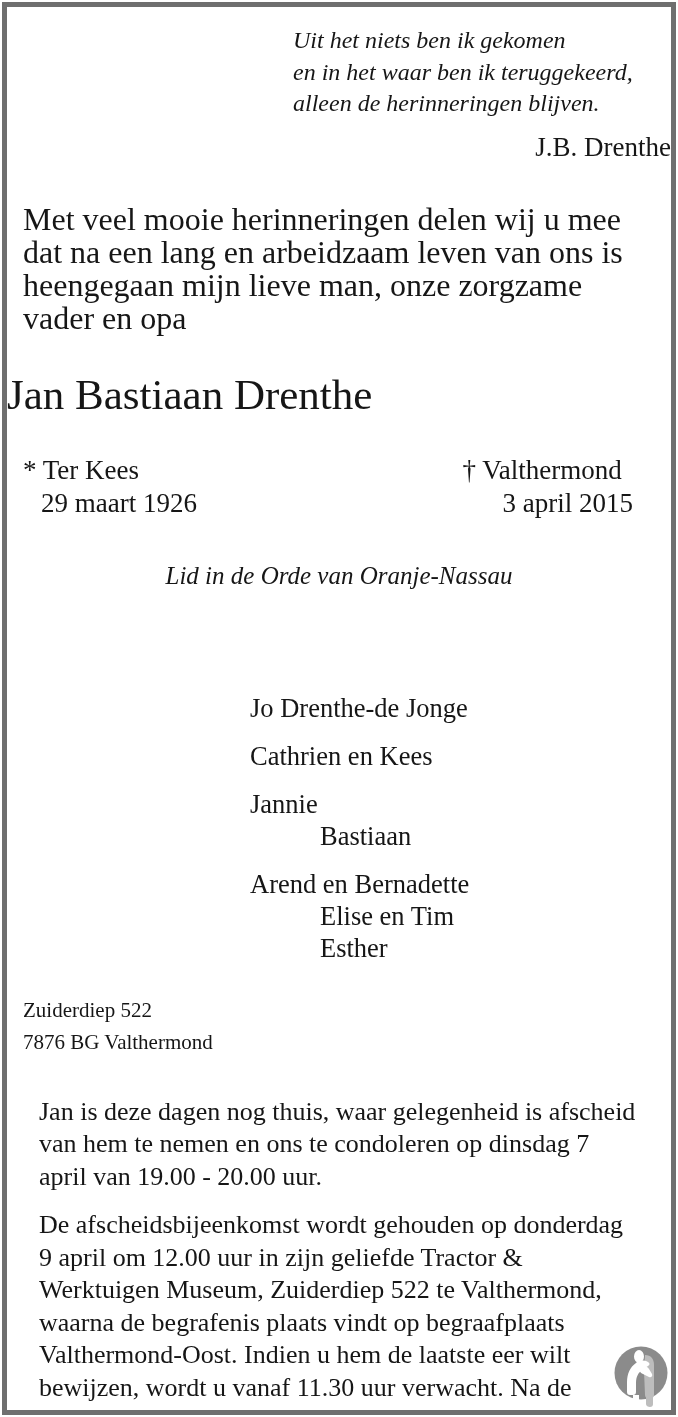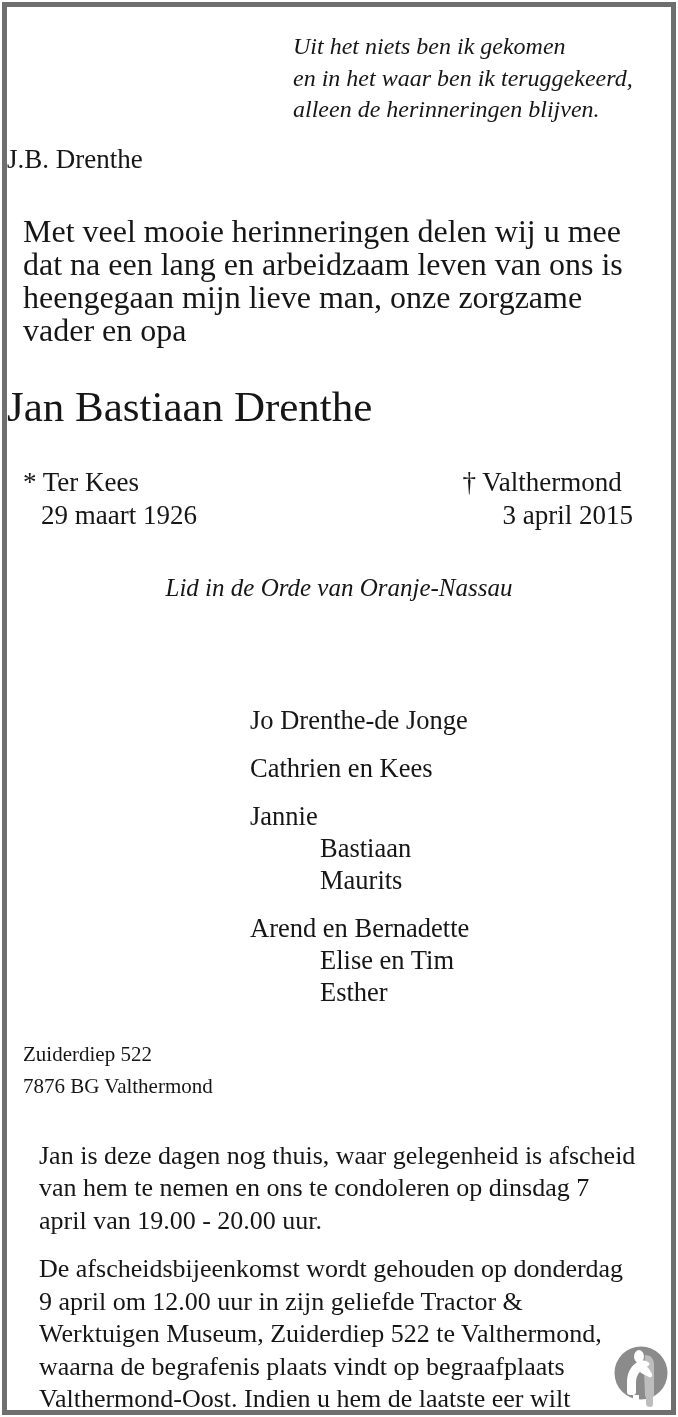--- a/index.html
+++ b/index.html
@@ -17,30 +17,29 @@
     position: relative;
     box-sizing: border-box;
     width: 674px;
     height: 1413px;
     margin: 2px;
     border: 5px solid #6f6f6f;
     background: #ffffff;
     overflow: hidden;
   }
   .quote {
-    padding: 24px 10px 0 286px;
+    padding: 18px 10px 0 286px;
     font-style: italic;
     font-size: 24px;
     line-height: 31.5px;
     white-space: nowrap;
   }
   .attribution {
-    margin-top: 18px;
-    padding-right: 16px;
-    text-align: left;
+    margin-top: 12px;
+    text-align: right;
     font-size: 27px;
     line-height: 30px;
   }
   .announcement {
     margin: 41px 18px 0 16px;
     font-size: 32px;
     line-height: 33px;
   }
   .deceased-name {
     margin: 37px 0 0 0;
@@ -127,21 +126,20 @@
     </div>
   </div>
 
   <div class="honor">Lid in de Orde van Oranje-Nassau</div>
 
   <div class="family" id="family-list">
       <div class="family-item top">Jo Drenthe-de Jonge</div>
       <div class="family-item top">Cathrien en Kees</div>
       <div class="family-item top">Jannie</div>
       <div class="family-item indented">Bastiaan</div>
-      <div class="family-item indented">Maurits</div>
       <div class="family-item top">Arend en Bernadette</div>
       <div class="family-item indented">Elise en Tim</div>
       <div class="family-item indented">Esther</div>
     </div>
 
   <div class="address">
     <div>Zuiderdiep 522</div>
     <div>7876 BG Valthermond</div>
   </div>
 

